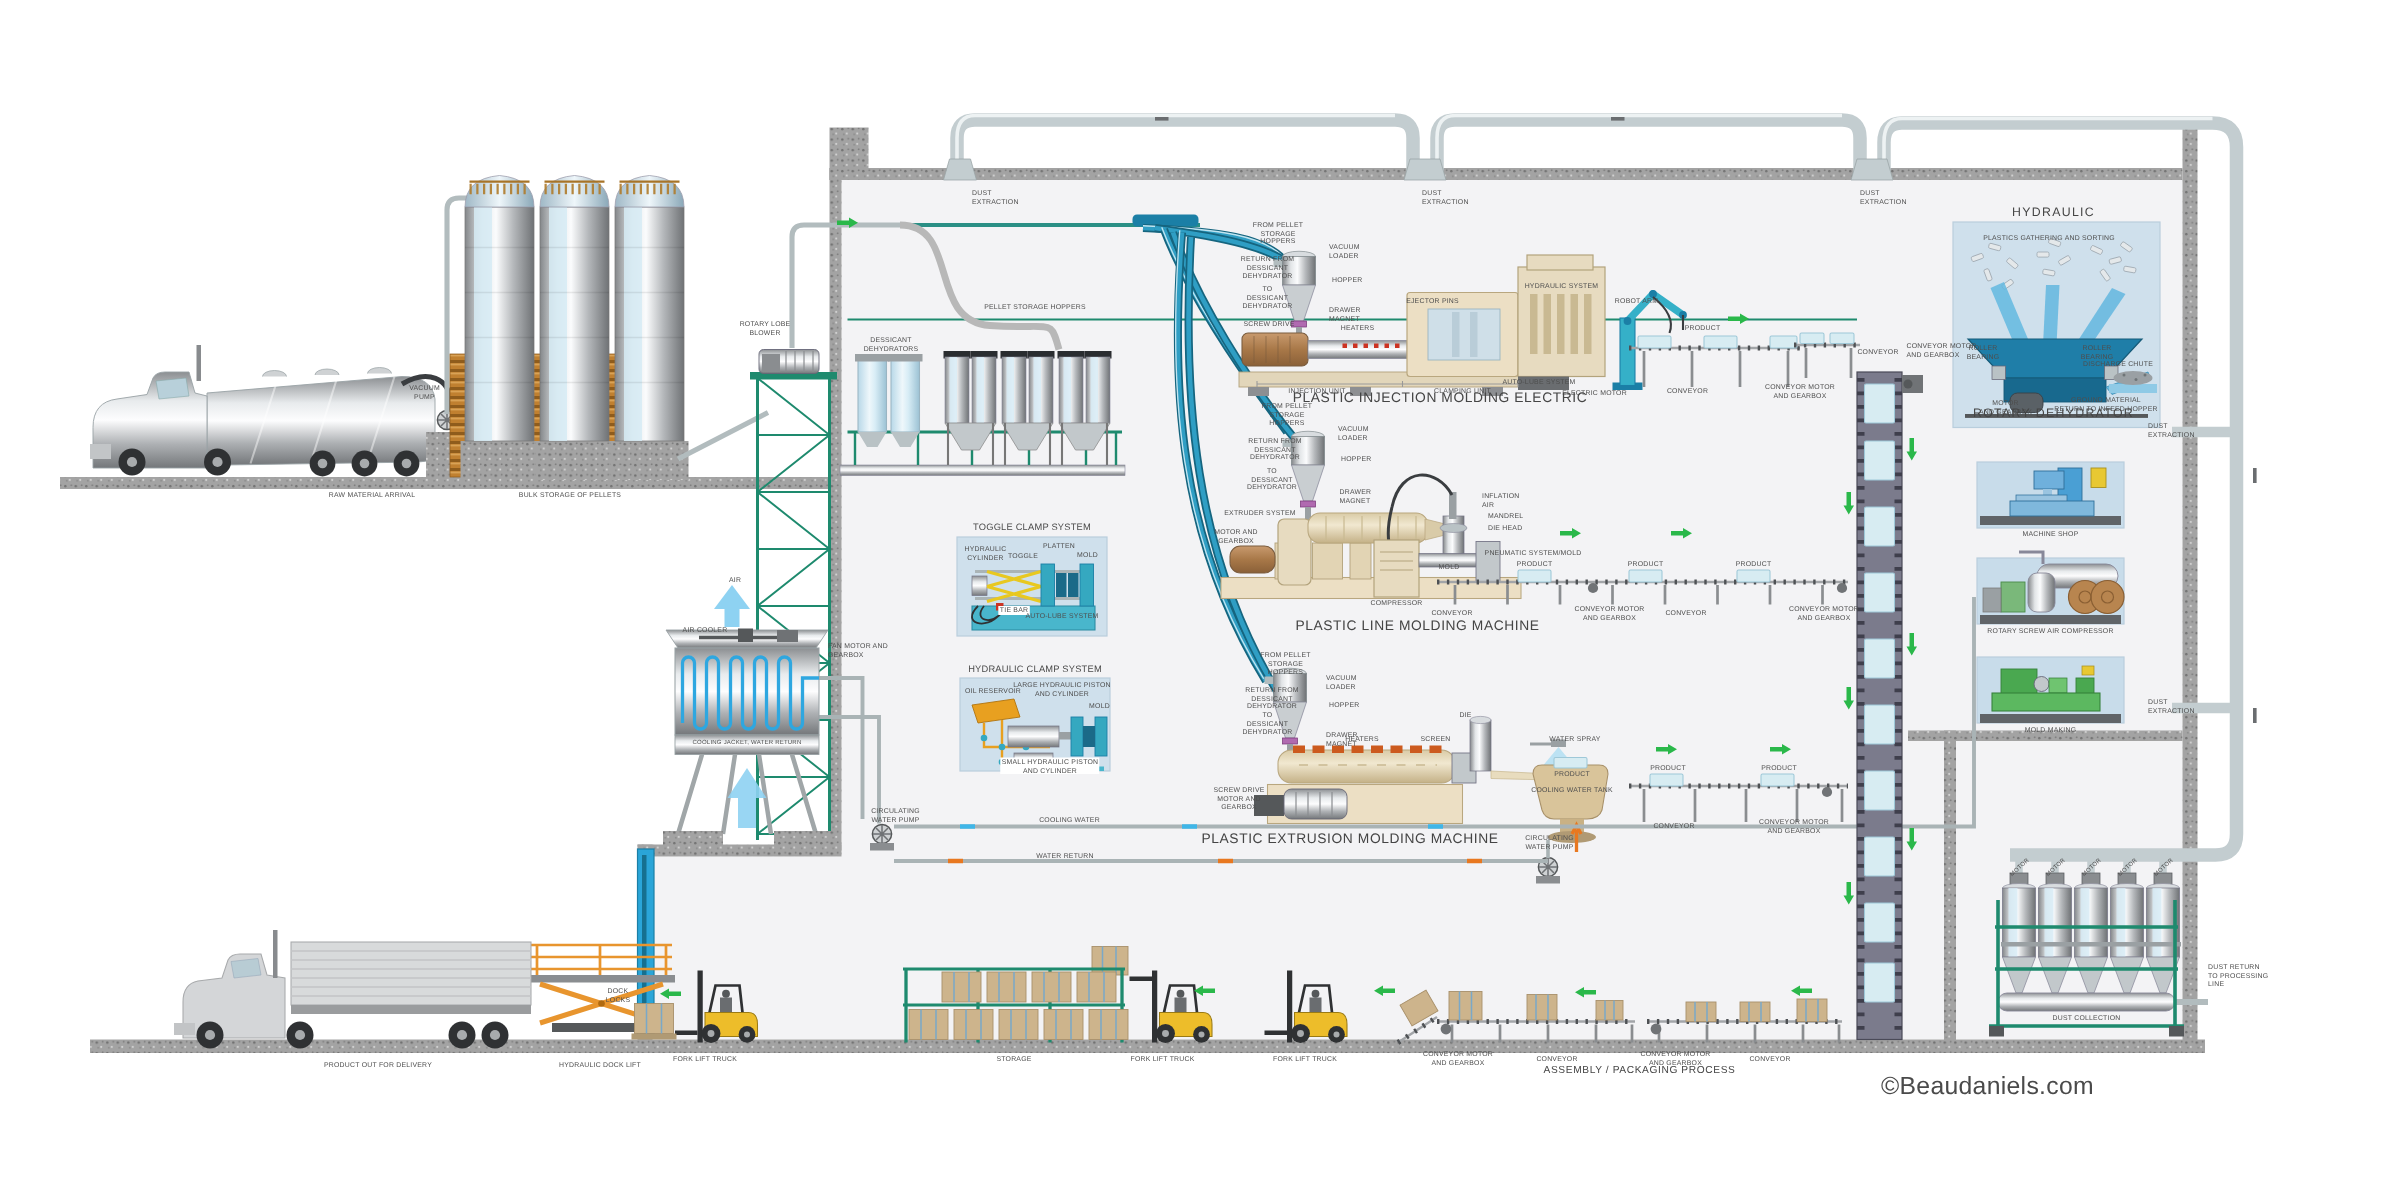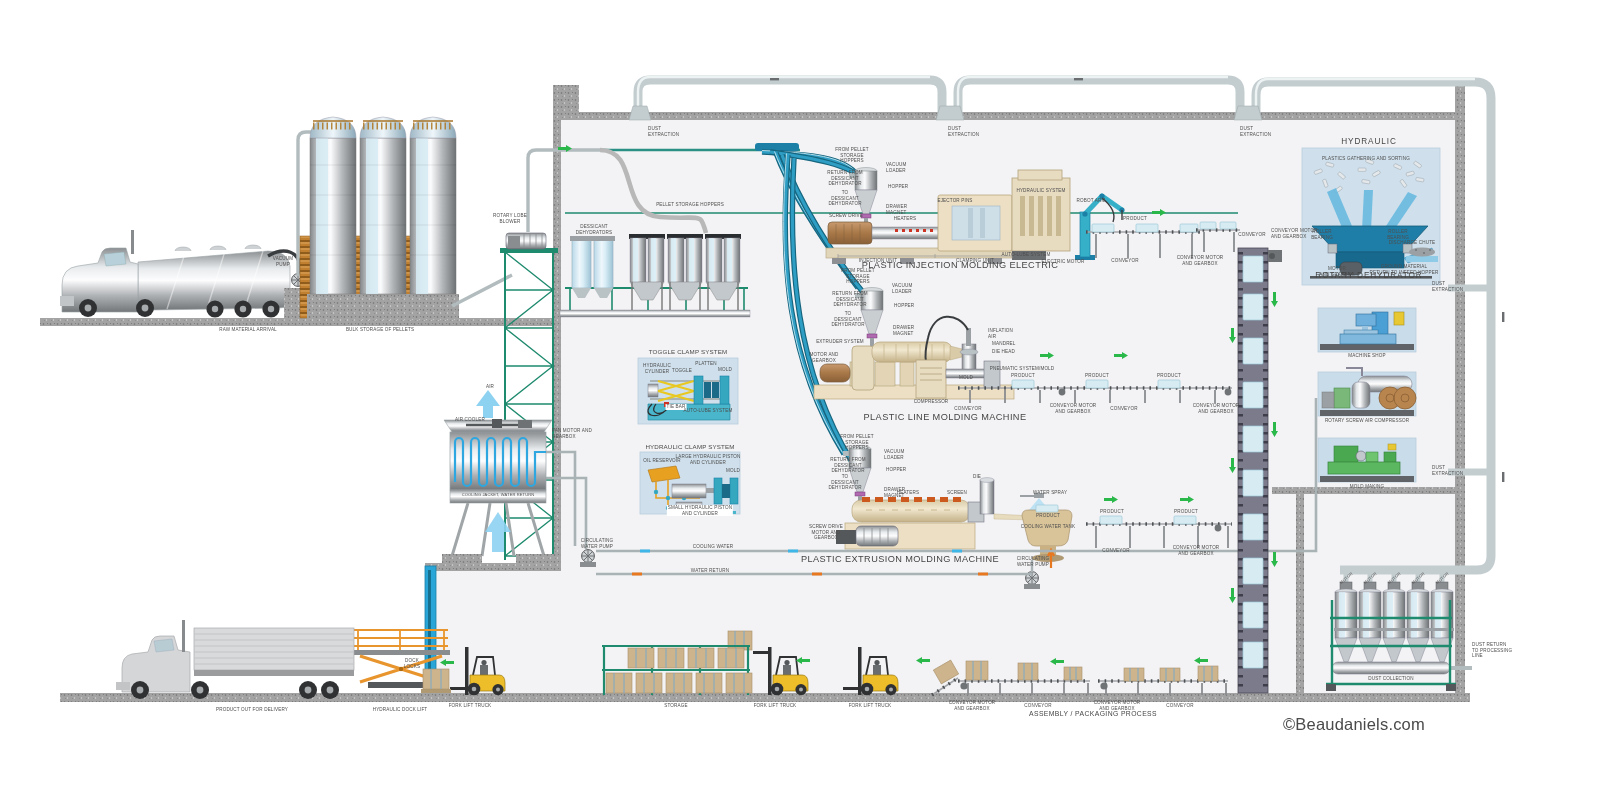--- a/index.html
+++ b/index.html
@@ -936,15 +936,15 @@
 <div class="lbl c" style="left:775px;top:703px">FORK LIFT TRUCK</div>
 <div class="lbl c" style="left:870px;top:703px">FORK LIFT TRUCK</div>
 <div class="lbl c" style="left:972px;top:700px">CONVEYOR MOTOR
 AND GEARBOX</div>
 <div class="lbl c" style="left:1038px;top:703px">CONVEYOR</div>
 <div class="lbl c" style="left:1117px;top:700px">CONVEYOR MOTOR
 AND GEARBOX</div>
 <div class="lbl c" style="left:1180px;top:703px">CONVEYOR</div>
 <div class="lbl c t3" style="left:1093px;top:710px">ASSEMBLY / PACKAGING PROCESS</div>
 
-<div class="lbl copy" style="left:1283px;top:714px">©Beaudaniels.com</div>
+<div class="lbl copy" style="left:1254px;top:714px">©Beaudaniels.com</div>
 
 </div>
 
 </body></html>

